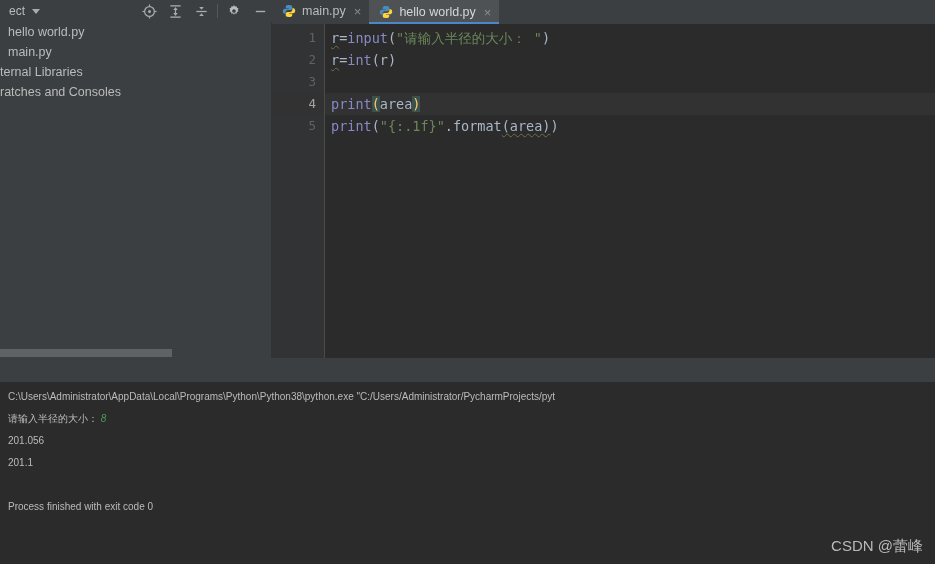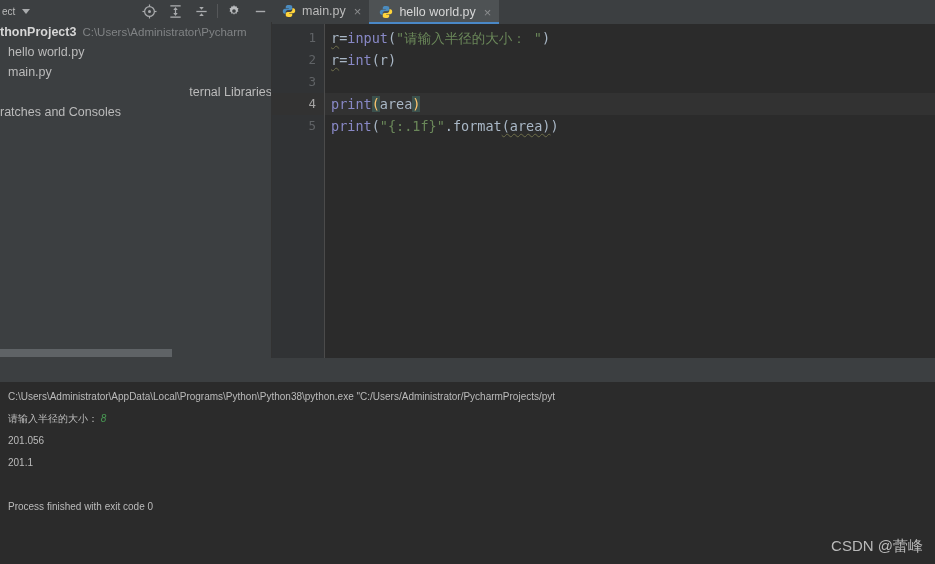--- a/index.html
+++ b/index.html
@@ -25,22 +25,22 @@
   #topbar {
     position: absolute;
     left: 0; top: 0;
     width: 935px; height: 22px;
     background: #3c3f41;
     display: flex;
     align-items: center;
   }
   .proj-label {
     color: #bbbbbb;
-    font-size: 10px;
-    padding-left: 2px;
+    font-size: 12px;
+    padding-left: 9px;
     white-space: nowrap;
   }
   .proj-caret {
     width: 14px;
     height: 22px;
     display: flex;
     align-items: center;
     justify-content: center;
     margin-left: 4px;
   }
@@ -361,31 +361,27 @@
           <path d="M8.4 14.9c2 0 3.3-.7 3.3-2v-1.8H8.2v-.5h4.6c1.3 0 2.3-1 2.3-2.8s-.8-2.9-2.1-2.9h-1.2v1.8c0 1.4-1.1 2.5-2.5 2.5h-3c-1.1 0-2 .9-2 2v1.7c0 1.1 1 2 2.9 2z" fill="#ffd43b"></path>
         </svg>
       </span>
       <span>hello world.py</span>
       <span class="tab-close">×</span>
     </div>
   </div>
 
   <div id="sidebar">
     <div id="tree">
-        <div class="tree-row" style="top: 0px; padding-left: 0px;">
-          <span class="nm bold">thonProject3</span>
-          <span class="path">C:\Users\Administrator\Pycharm</span>
-        </div>
         <div class="tree-row" style="top: 20px; padding-left: 8px;">
           <span class="nm">hello world.py</span>
         </div>
         <div class="tree-row" style="top: 40px; padding-left: 8px;">
           <span class="nm">main.py</span>
         </div>
-        <div class="tree-row" style="top: 60px; padding-left: 0px; justify-content: flex-end;">
+        <div class="tree-row" style="top: 60px; padding-left: 0px;">
           <span class="nm">ternal Libraries</span>
         </div>
         <div class="tree-row" style="top: 80px; padding-left: 0px;">
           <span class="nm">ratches and Consoles</span>
         </div>
       </div>
     <div id="sb-scroll-track">
       <div id="sb-scroll-thumb"></div>
     </div>
   </div>

